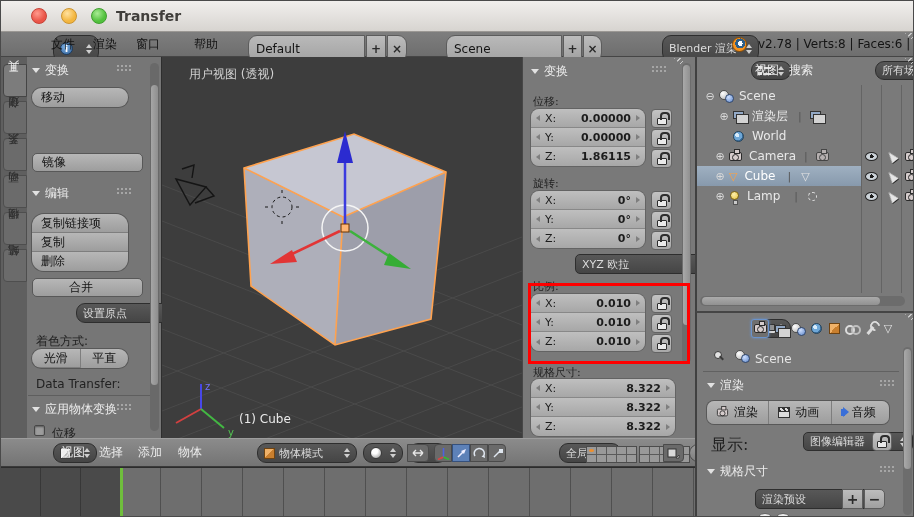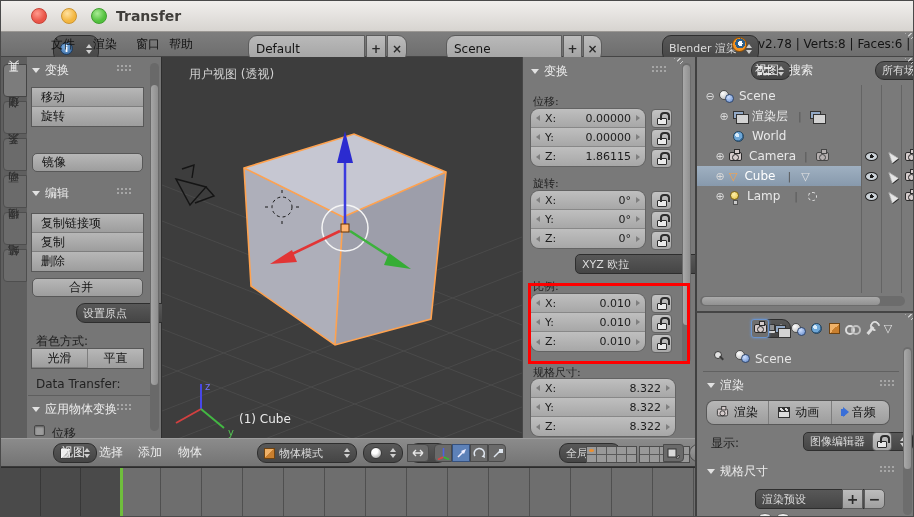--- a/index.html
+++ b/index.html
@@ -43,21 +43,21 @@
     clip-path:polygon(100% 0,30% 0,100% 70%); }
   .lbl { position:absolute; font-size:11px; color:#222; }
   .lbl.lt { color:#e6e6e6; }
 
   .numgroup { position:absolute; border-radius:8px; overflow:hidden; box-shadow:0 0 0 1px #636363; }
   .numrow { height:19px; display:flex; align-items:center; padding:0 5px; font-size:11px; color:#1c1c1c;
     background:linear-gradient(#bfbfbf,#a7a7a7); border-bottom:1px solid #888; }
   .numrow:last-child { border-bottom:none; }
   .numrow::before { content:""; width:0;height:0; border-top:3px solid transparent; border-bottom:3px solid transparent; border-right:4px solid rgba(30,30,30,.35); margin-right:5px; }
   .numrow::after  { content:""; width:0;height:0; border-top:3px solid transparent; border-bottom:3px solid transparent; border-left:4px solid rgba(30,30,30,.35); margin-left:5px; }
-  .numrow .nval { margin-left:auto; }
+  .numrow .nval { margin-left:auto;font-weight:bold; }
   .lockbtn { position:absolute; width:21px; height:19px; border-radius:4px; display:flex; align-items:center; justify-content:center;
     background:linear-gradient(#c3c3c3,#a8a8a8); border:1px solid #636363; }
   .ilock { position:relative; width:10px; height:7px; background:#e9e9e9; border:1px solid #2d2d2d; border-radius:1px; margin-top:5px; }
   .ilock::before { content:""; position:absolute; right:-4px; top:-7px; width:6px; height:6px;
     border:2px solid #2d2d2d; border-bottom:none; border-radius:4px 4px 0 0; }
 
   
   .iinfo { width:13px; height:13px; border-radius:50%; background:radial-gradient(circle at 40% 35%,#7fb3e8,#2f5f96);
     border:1px solid #1d3c60; color:#fff; display:flex; align-items:center; justify-content:center; font-size:9px; font-weight:bold; }
   .iinfo::before { content:"i"; }
@@ -124,21 +124,21 @@
   #infobar .ddark, #infobar .lfield, #infobar .sqbtn { top:3px; height:27px; }
 
   
   #toolshelf { position:absolute; left:0; top:56px; width:161px; height:381px; background:#767676; border-right:1px solid #2e2e2e; }
   #tabcol { position:absolute; left:0; top:0; width:26px; height:100%; background:#5f5f5f; }
   .vtab { position:absolute; left:2px; width:24px; height:33px; display:flex; align-items:center; justify-content:center;
     writing-mode:vertical-rl; transform:rotate(180deg); font-size:11px; color:#2e2e2e;
     background:#6b6b6b; border:1px solid #4e4e4e; border-radius:0 4px 4px 0; }
   .vtab.active { background:#7c7c7c; color:#efefef; border-color:#454545; }
   .shelfbtn { position:absolute; left:4px; width:111px; height:19px; border-radius:5px; }
-  .bgrp { position:absolute; left:4px; width:111px; border-radius:0; overflow:hidden; box-shadow:0 0 0 1px #585858; }
+  .bgrp { position:absolute; left:4px; width:96px; border-radius:12px; overflow:hidden; box-shadow:0 0 0 1px #585858; }
   .bgrp .sbtn { border:none; border-bottom:1px solid #7e7e7e; height:19px; }
   .bgrp .sbtn:last-child { border-bottom:none; }
   #ts-scroll { position:absolute; left:149px; top:6px; width:9px; height:368px; background:#696969; border-radius:5px; }
   #ts-thumb { position:absolute; left:1px; top:22px; width:7px; height:300px; background:linear-gradient(90deg,#a6a6a6,#8e8e8e); border-radius:4px; }
 
   
   #viewport { position:absolute; left:161px; top:56px; width:360px; height:381px; background:#3d3d3d; overflow:hidden; }
   .vp-label { position:absolute; font-size:12px; color:#d2d2d2; }
 
   
@@ -201,21 +201,21 @@
   </div>
 
   <div id="infobar">
     <div class="ddark" style="left:8px; width:46px;">
       <span class="iinfo"></span>
       <span class="ud"></span>
     </div>
     <span class="menu-item" style="left:50px;">文件</span>
     <span class="menu-item" style="left:92px;">渲染</span>
     <span class="menu-item" style="left:135px;">窗口</span>
-    <span class="menu-item" style="left:168px;">帮助</span>
+    <span class="menu-item" style="left:193px;">帮助</span>
 
     <div class="ddark" style="left:212px; width:33px;">
       <span class="iscreen"></span>
       <span class="ud"></span>
     </div>
     <div class="lfield" style="left:247px; width:117px; border-radius:9px 0 0 9px;">Default</div>
     <div class="sqbtn" style="left:365px; width:20px;">+</div>
     <div class="sqbtn" style="left:386px; width:20px; border-radius:0 9px 9px 0;">×</div>
 
     <div class="ddark" style="left:411px; width:32px;">
@@ -246,21 +246,20 @@
     </div>
     <div class="abs" style="left:27px; top:0; width:122px; height:381px;">
       <div class="phdr" style="left:4px; top:5px;">
         <span class="tri"></span>
         <span>变换</span>
       </div>
       <span class="grip" style="right:18px; top:8px;"></span>
 
       <div class="bgrp" style="top:31px;">
         <div class="sbtn">移动</div>
-        <div class="sbtn">旋转</div>
       </div>
       <div class="sbtn shelfbtn" style="top:96px;">镜像</div>
 
       <div class="phdr" style="left:4px; top:128px;">
         <span class="tri"></span>
         <span>编辑</span>
       </div>
       <span class="grip" style="right:18px; top:131px;"></span>
 
       <div class="bgrp" style="top:157px;">
@@ -696,21 +695,21 @@
       <div class="sbtn" style="flex:1.1; gap:5px; border:none; border-right:1px solid #7e7e7e;">
         <span class="iclap"></span>
         <span>动画</span>
       </div>
       <div class="sbtn" style="flex:1; gap:7px; border:none;">
         <span class="ispk"></span>
         <span>音频</span>
       </div>
     </div>
 
-    <span class="lbl" style="left:14px; top:122px; font-size:12px;">显示:</span>
+    <span class="lbl" style="left:14px; top:122px; font-size:16px;">显示:</span>
     <div class="ddark" style="left:62px; top:119px; width:110px; border-radius:5px;">
       <span>图像编辑器</span>
       <span class="ud"></span>
     </div>
     <div class="lockbtn" style="left:175px; top:119px; width:20px;">
         <span class="ilock"></span>
       </div>
 
     <div class="phdr" style="left:10px; top:150px;">
       <span class="tri"></span>

